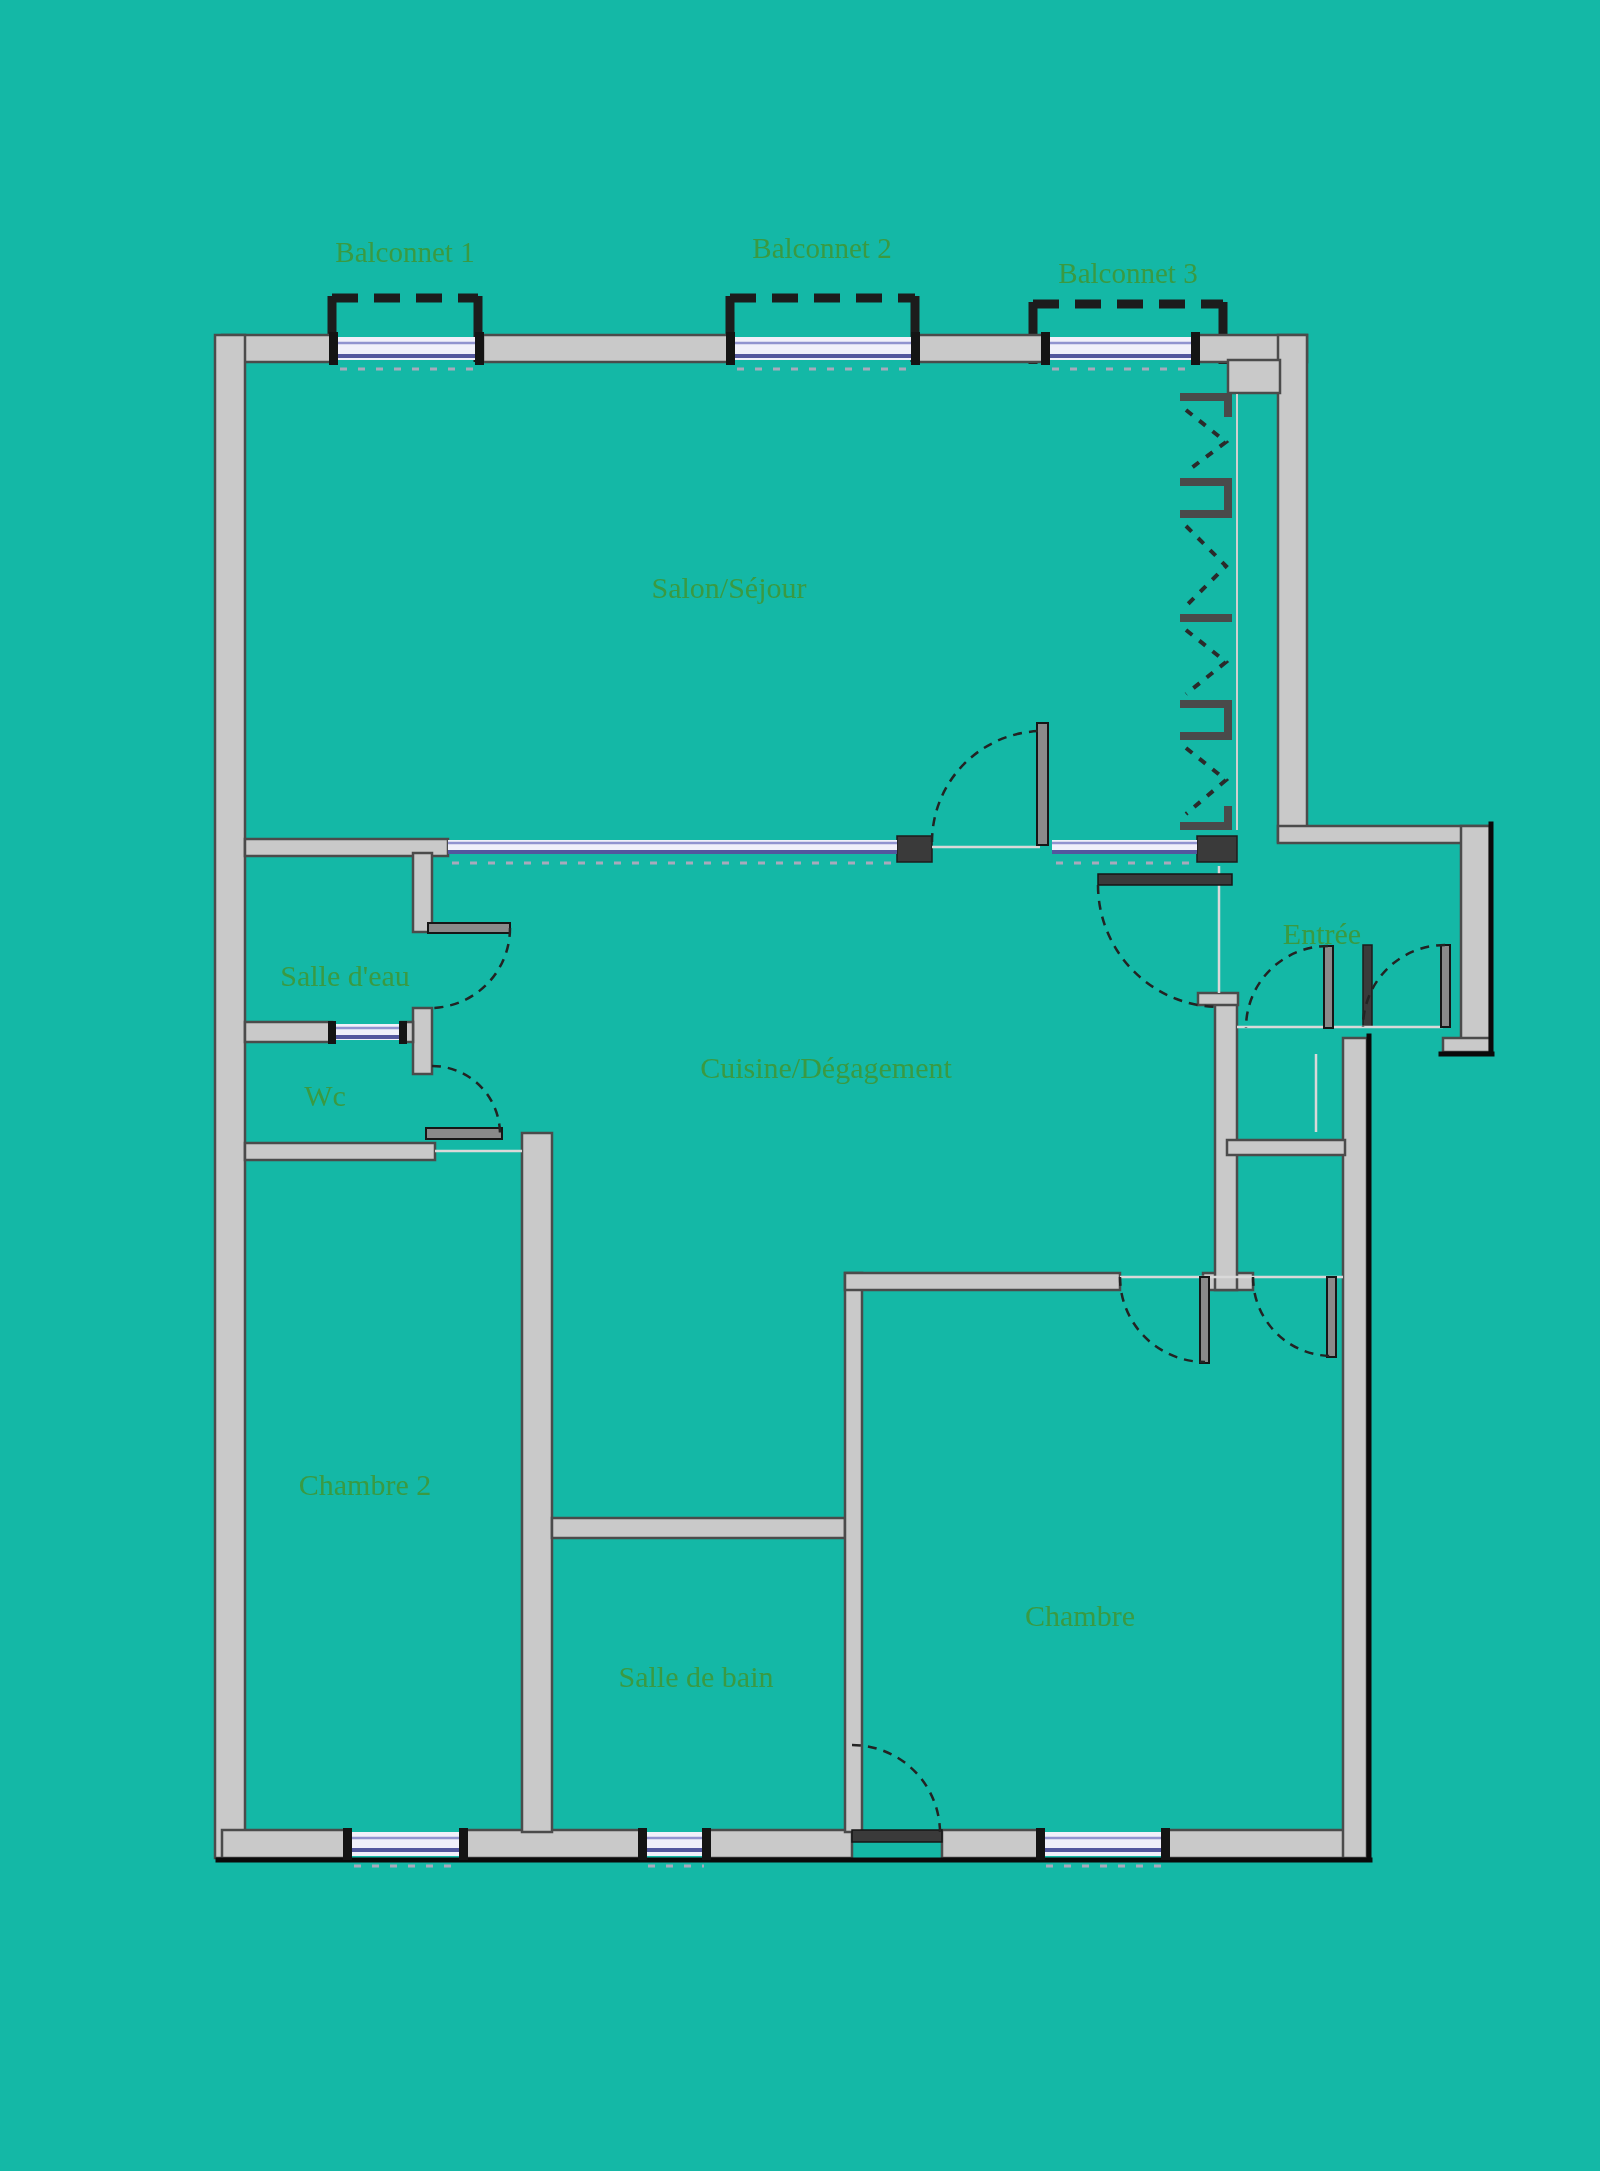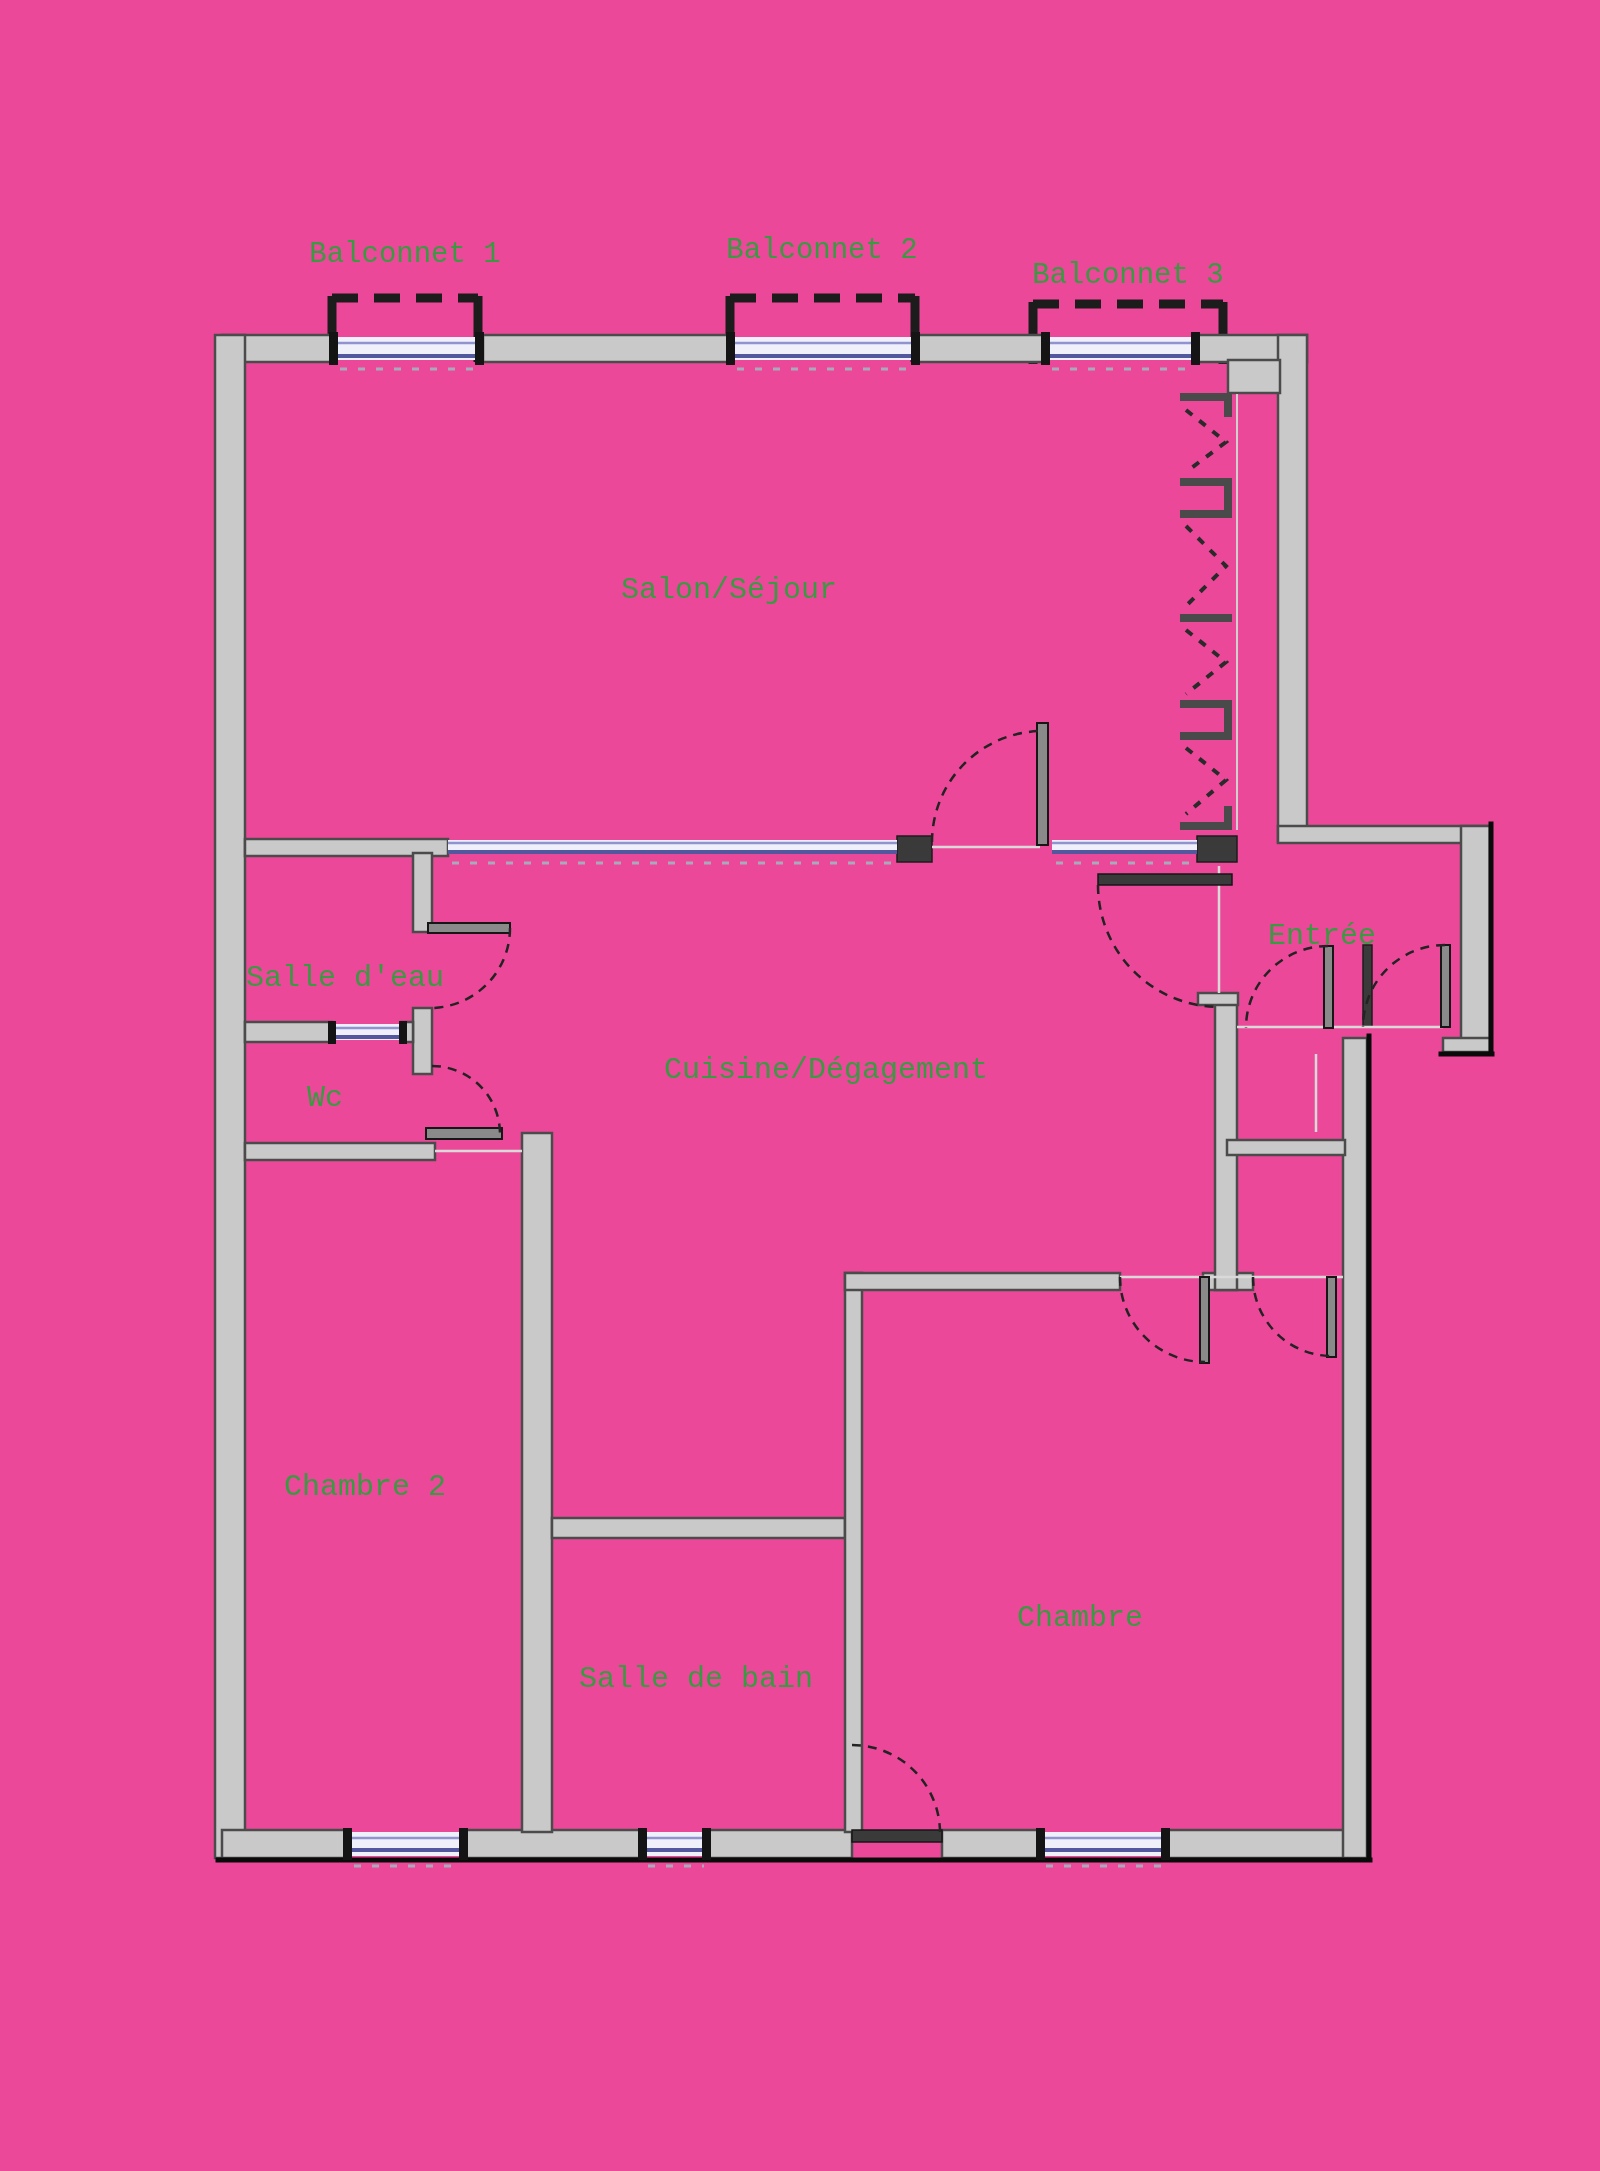--- a/index.html
+++ b/index.html
@@ -1,17 +1,17 @@
 <!DOCTYPE html>
 <html><head>
 <meta charset="utf-8">
 <style>
   html,body{margin:0;padding:0;background:#ffffff;}
-  .stage{position:relative;width:1600px;height:2171px;background:#ec4899;overflow:hidden;
-         font-family:Liberation Mono, monospace;}
+  .stage{position:relative;width:1600px;height:2171px;background:#14b8a6;overflow:hidden;
+         font-family:Liberation Serif, serif;}
   svg{position:absolute;inset:0;display:block;}
   .wall{fill:#c9c9c9;stroke:#4b4b4b;stroke-width:2.5;}
   .wall-dark{fill:#3a3a3a;stroke:#1c1c1c;stroke-width:1.5;}
   .glass{fill:#f0f0fa;stroke:none;}
   .gline-thin{stroke:#9093cf;stroke-width:2.5;fill:none;}
   .gline-thick{stroke:#53579e;stroke-width:4;fill:none;}
   .jamb{fill:#141414;stroke:none;}
   .arc{stroke:#232323;stroke-width:2.5;fill:none;stroke-dasharray:9 7;}
   .leaf{fill:#8a8a8a;stroke:#161616;stroke-width:2;}
   .leaf-dark{fill:#3a3a3a;stroke:#161616;stroke-width:1.5;}

